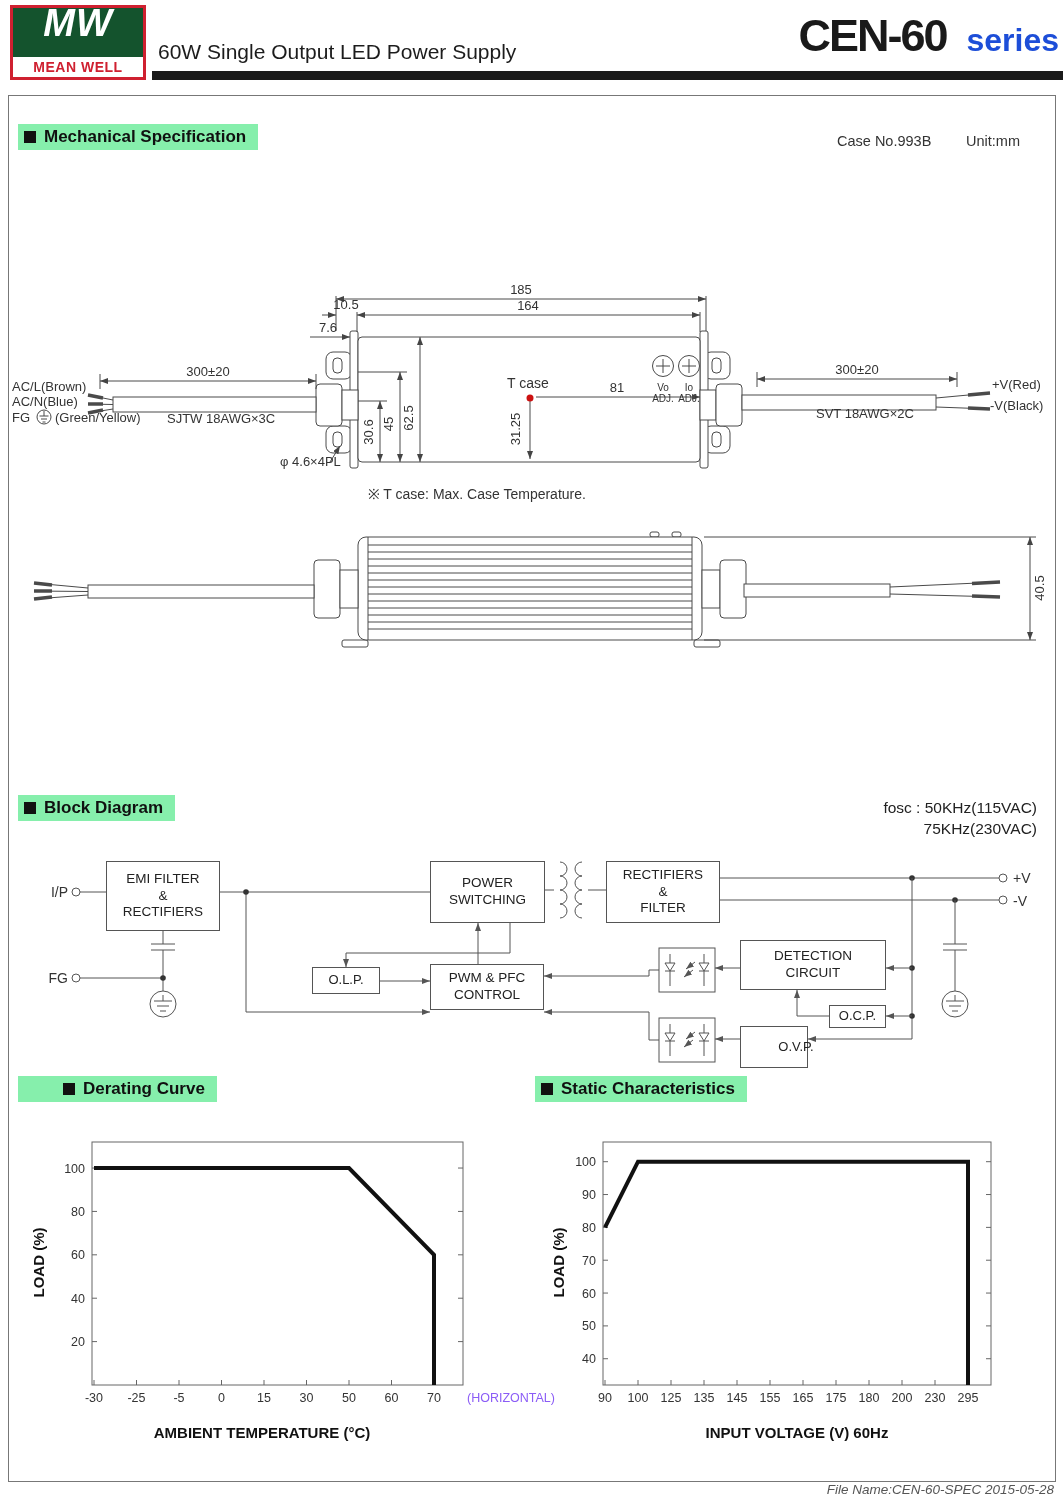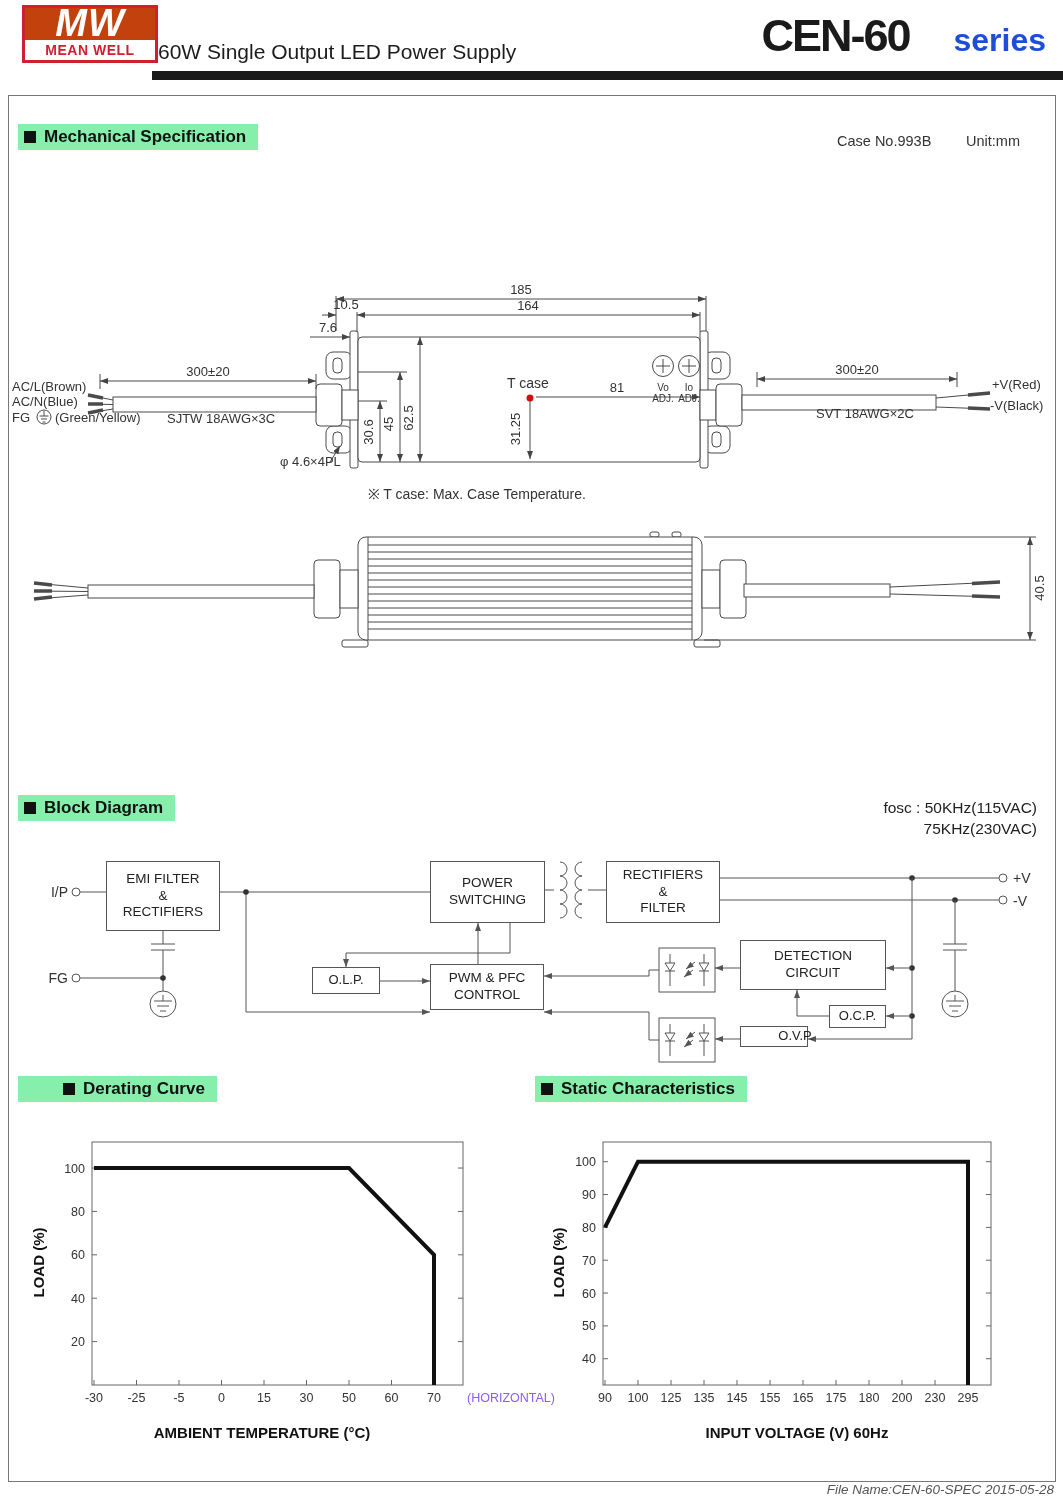--- a/index.html
+++ b/index.html
@@ -1,28 +1,28 @@
 <!DOCTYPE html>
 <html><head>
 <meta charset="utf-8">
 <style>
   html,body{margin:0;padding:0;background:#fff;}
   .page{position:relative;width:1063px;height:1500px;background:#fff;
         font-family:"Liberation Sans",sans-serif;overflow:hidden;color:#222;}
   
-  .logo{position:absolute;left:22px;top:5px;width:136px;height:58px;background:#c2410c;
+  .logo{position:absolute;left:10px;top:5px;width:136px;height:75px;background:#14532d;
         border:3px solid #cf2030;box-sizing:border-box;}
   .logo .mw{position:absolute;top:-6px;left:0;right:0;text-align:center;color:#fff;
         font-size:38px;font-weight:bold;font-style:italic;letter-spacing:1px;}
   .logo .brand{position:absolute;left:0;right:0;bottom:0;height:20px;background:#fff;
         color:#cf2030;font-weight:bold;font-size:14px;text-align:center;line-height:20px;
         letter-spacing:.5px;}
   .doc-title{position:absolute;left:158px;top:40px;font-size:21px;color:#1c1c1c;}
   .title-bar{position:absolute;left:152px;top:71px;width:911px;height:9px;background:#1a1a1a;}
-  .model-wrap{position:absolute;right:17px;top:10px;display:flex;align-items:baseline;gap:24px;}
+  .model-wrap{position:absolute;right:4px;top:10px;display:flex;align-items:baseline;}
   .model{font-size:45px;font-weight:bold;letter-spacing:-2px;color:#1a1a1a;}
   .series{font-size:32px;font-weight:bold;margin-left:20px;color:#1d4ed8;}
   
   .frame{position:absolute;left:8px;top:95px;width:1046px;height:1385px;border:1px solid #777;}
   .sec-h{position:absolute;display:flex;align-items:center;background:#86efac;
          padding:3px 12px 3px 6px;font-size:17px;font-weight:bold;color:#101010;}
   .sec-h .sq{width:12px;height:12px;background:#111;margin-right:8px;display:inline-block;}
   .meta{position:absolute;font-size:14.5px;color:#333;}
   .fosc{position:absolute;top:797px;right:26px;text-align:right;font-size:15.5px;
         line-height:21px;color:#222;}
@@ -358,21 +358,21 @@
 SWITCHING</div>
     <div class="bbox" style="left:606px;top:21px;width:114px;height:62px;">RECTIFIERS
 &amp;
 FILTER</div>
     <div class="bbox small" style="left:312px;top:127px;width:68px;height:27px;">O.L.P.</div>
     <div class="bbox" style="left:430px;top:124px;width:114px;height:46px;">PWM &amp; PFC
 CONTROL</div>
     <div class="bbox" style="left:740px;top:100px;width:146px;height:50px;">DETECTION
 CIRCUIT</div>
     <div class="bbox small" style="left:829px;top:165px;width:57px;height:23px;">O.C.P.</div>
-    <div class="bbox small" style="left:740px;top:186px;width:68px;height:21px;padding-left:44px;">O.V.P.</div>
+    <div class="bbox small" style="left:740px;top:186px;width:68px;height:42px;padding-left:44px;">O.V.P.</div>
   </div>
 
   <svg id="charts" style="top:1100px;" width="1063" height="360" viewBox="0 1100 1063 360">
       <rect x="92" y="1142" width="371" height="243" fill="none" stroke="#666" stroke-width="1"></rect>
       <line x1="94" y1="1385" x2="94" y2="1380" stroke="#666"></line>
       <text x="94" y="1402" text-anchor="middle" class="tick">-30</text>
       <line x1="136.5" y1="1385" x2="136.5" y2="1380" stroke="#666"></line>
       <text x="136.5" y="1402" text-anchor="middle" class="tick">-25</text>
       <line x1="179" y1="1385" x2="179" y2="1380" stroke="#666"></line>
       <text x="179" y="1402" text-anchor="middle" class="tick">-5</text>

